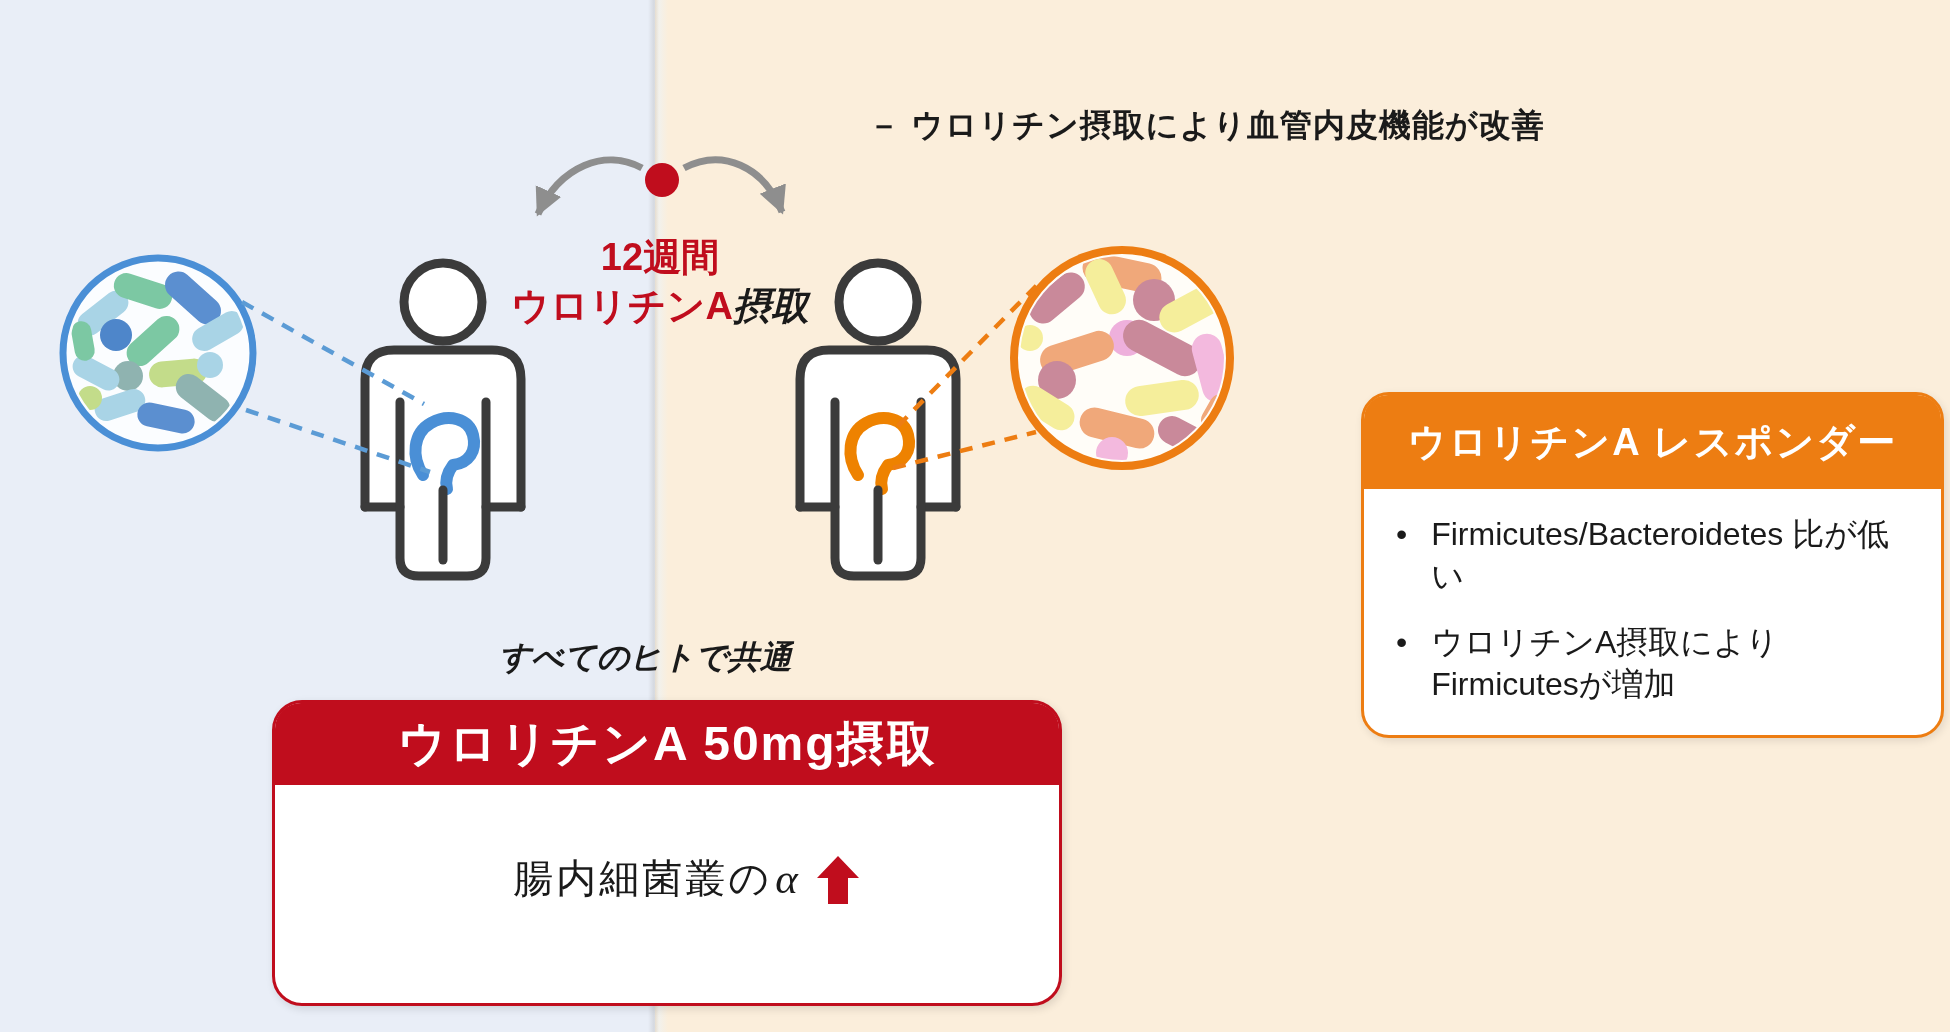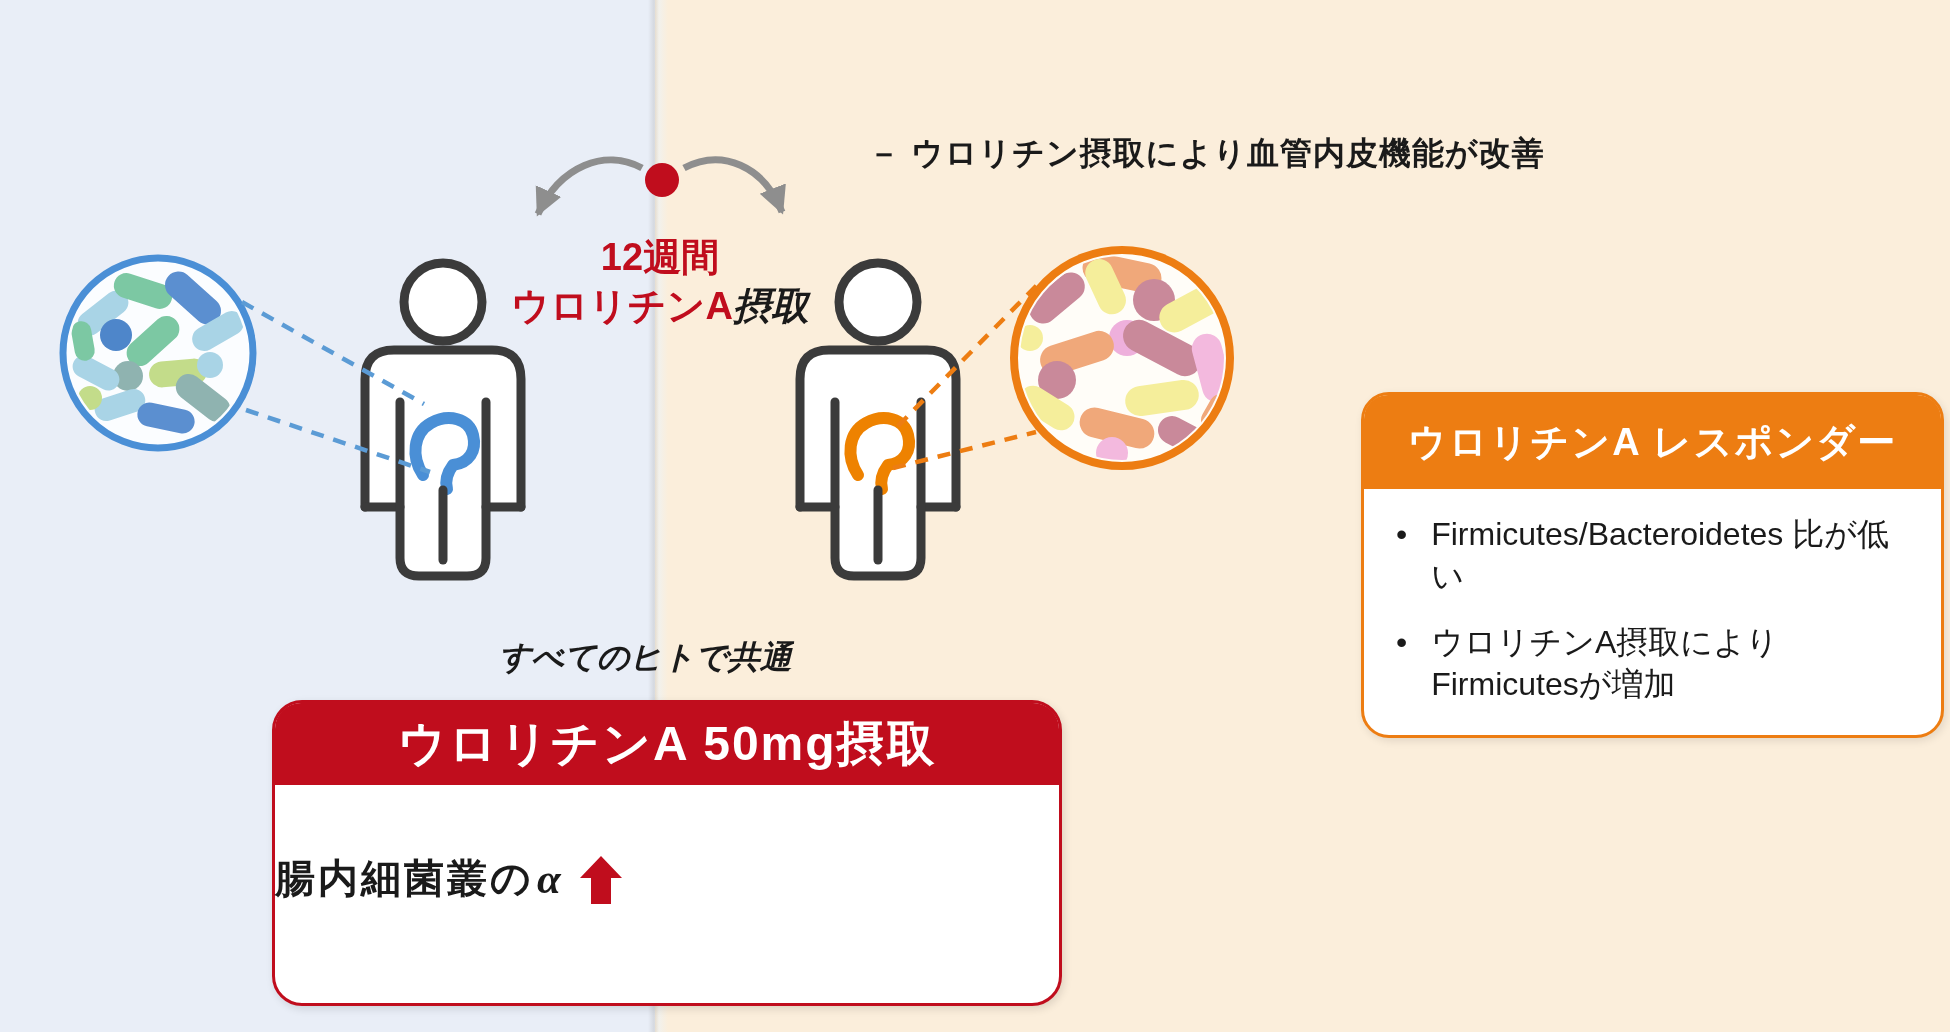--- a/index.html
+++ b/index.html
@@ -15,21 +15,21 @@
     position:absolute; left:648px; top:0; width:20px; height:1032px;
     background:linear-gradient(90deg, rgba(130,130,130,0) 0%, rgba(130,130,130,0.20) 30%, #f2f1ec 55%, rgba(240,235,224,0) 100%);
   }
 
   .page-title {
     position:absolute; left:668px; top:30px;
     font-size:48px; font-weight:bold; letter-spacing:4px; white-space:nowrap;
   }
   .page-subtitle {
     position:absolute; left:868px; top:104px;
-    font-size:32px; font-weight:600; letter-spacing:1px; white-space:nowrap;margin-top:28px;
+    font-size:32px; font-weight:600; letter-spacing:1px; white-space:nowrap;
   }
 
   .treatment-label {
     position:absolute; left:450px; top:233px; width:420px;
     text-align:center; font-size:38px; font-weight:bold; line-height:49px;
     color:#c00d1d; white-space:nowrap;
   }
   .treatment-label .black { color:#1a1a1a;font-style:italic; }
 
   .common-label {
@@ -44,23 +44,23 @@
     position:absolute; left:272px; top:700px; width:790px; height:306px;
     background:#ffffff; border:3px solid #c00d1d; border-radius:30px;
     box-shadow:2px 3px 8px rgba(0,0,0,0.12); box-sizing:border-box;
   }
   .all-box-header {
     height:82px; background:#c00d1d; border-radius:26px 26px 0 0;
     display:flex; align-items:center; justify-content:center;
     color:#ffffff; font-size:48px; font-weight:bold; letter-spacing:2px; white-space:nowrap;
   }
   .all-box-body {
-    height:214px; display:flex; align-items:center; 
+    height:214px; display:flex; align-items:center; justify-content:center;
     transform:translateY(-14px);
-    font-size:40px; font-weight:700; letter-spacing:3px; white-space:nowrap;
+    font-size:40px; font-weight:400; letter-spacing:3px; white-space:nowrap;padding-left:38px;
   }
   .all-box-body .alpha { font-family:"Liberation Serif","DejaVu Serif",serif; font-style:italic; font-size:43px; letter-spacing:0; padding:0 3px; }
   .up-arrow { margin-left:16px; transform:translateY(2px); }
 
   
   .responder-box {
     position:absolute; left:1342px; top:392px; width:583px; height:346px;
     background:#ffffff; border:3px solid #ed7d12; border-radius:28px;
     box-shadow:2px 3px 8px rgba(0,0,0,0.10); box-sizing:border-box;margin-left:19px;
   }

